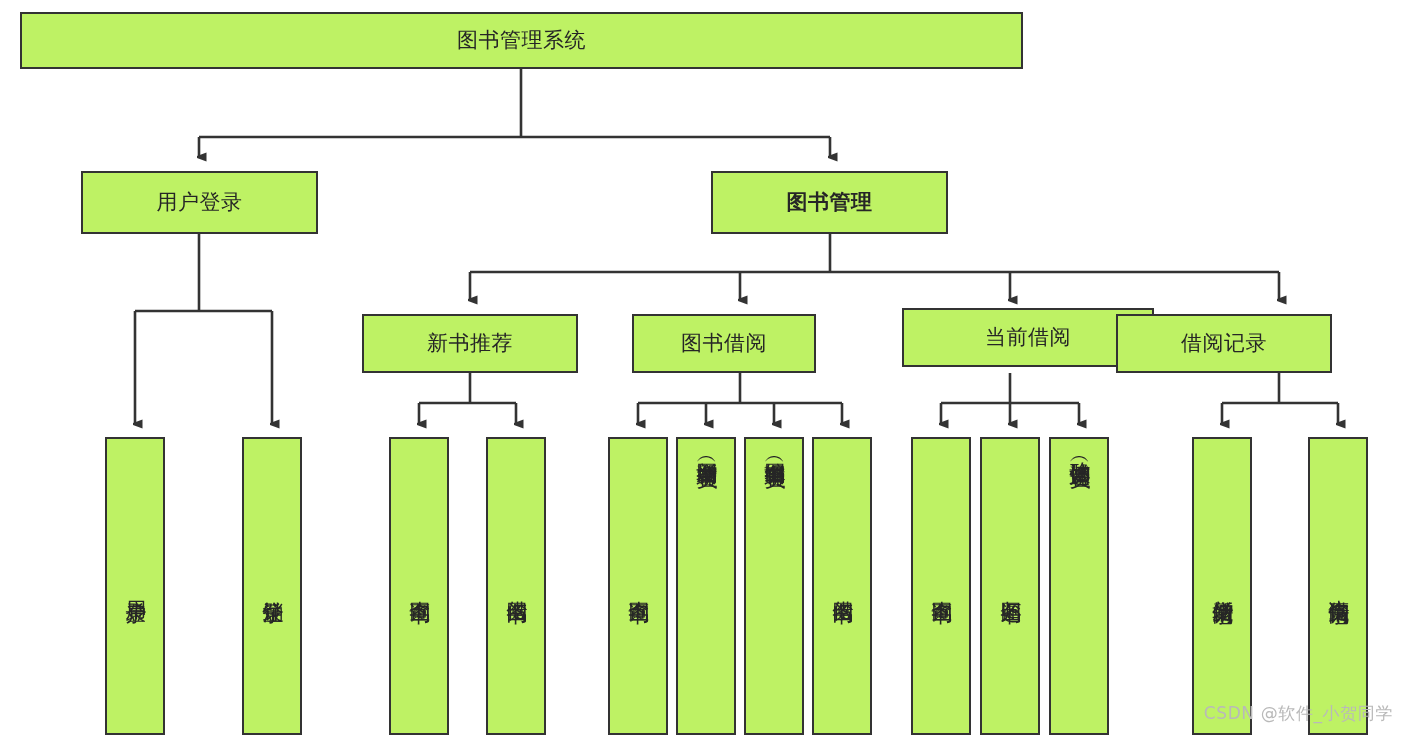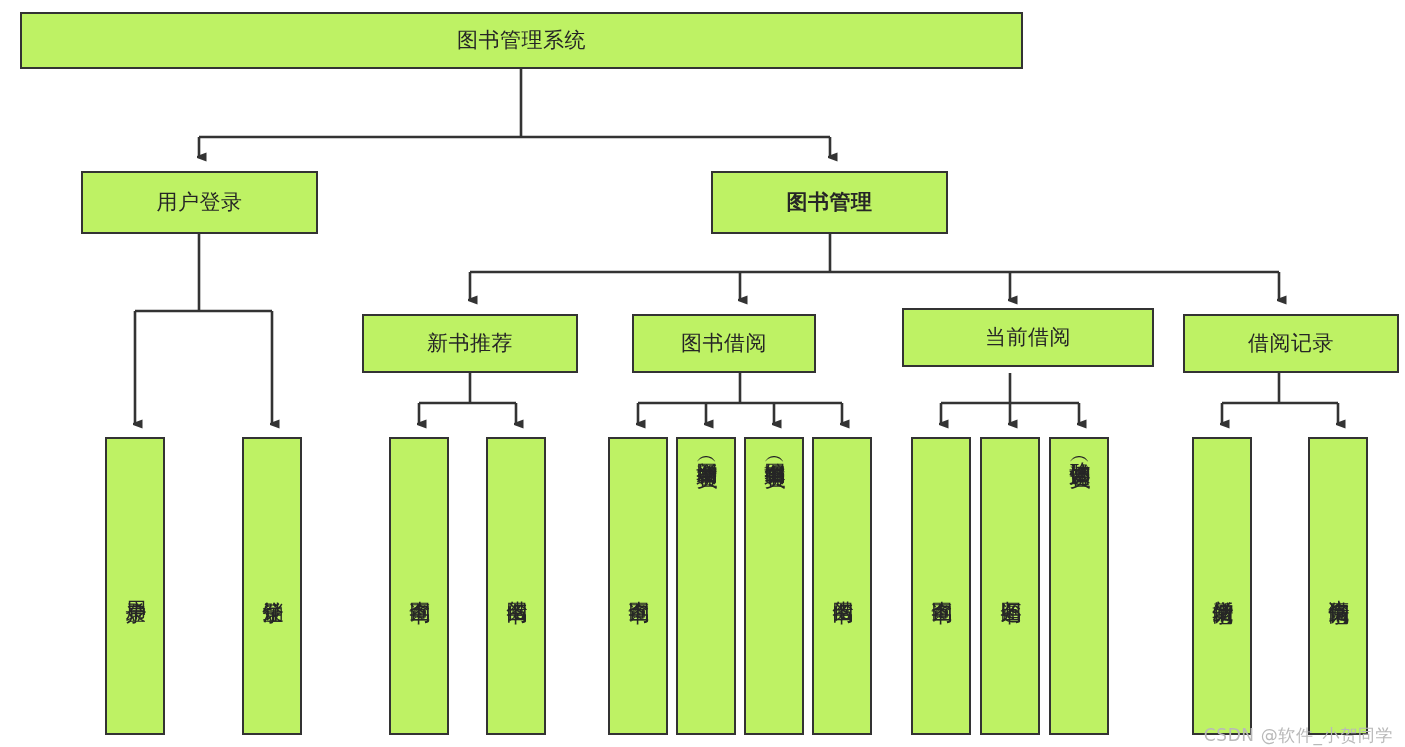--- a/index.html
+++ b/index.html
@@ -56,21 +56,21 @@
     letter-spacing: 1px;
     white-space: pre;
   }
   .node.vertical.center-v {
     align-items: center;
     padding-top: 0;
   }
   #watermark {
     position: absolute;
     right: 12px;
-    bottom: 0;
+    bottom: 22px;
     font-size: 17px;
     color: #b9b9b9;
     letter-spacing: 0.6px;
     z-index: 5;
     white-space: nowrap;
     font-family: "DejaVu Sans", "Liberation Sans", sans-serif;
   }
 </style>
 </head>
 <body>
@@ -145,21 +145,21 @@
   </div>
 
   <div class="node" style="left:632px; top:314px; width:184px; height:59px;">
     <span class="node-label">图书借阅</span>
   </div>
 
   <div class="node" style="left:902px; top:308px; width:252px; height:59px;">
     <span class="node-label">当前借阅</span>
   </div>
 
-  <div class="node" style="left:1183px; top:314px; width:216px; height:59px;">
+  <div class="node" style="left:1116px; top:314px; width:216px; height:59px;">
     <span class="node-label">借阅记录</span>
   </div>
 
   <div class="node vertical center-v" style="left:105px; top:437px; width:60px; height:298px;">
     <span class="node-label">用户登录</span>
   </div>
 
   <div class="node vertical center-v" style="left:242px; top:437px; width:60px; height:298px;">
     <span class="node-label">注销登录</span>
   </div>

